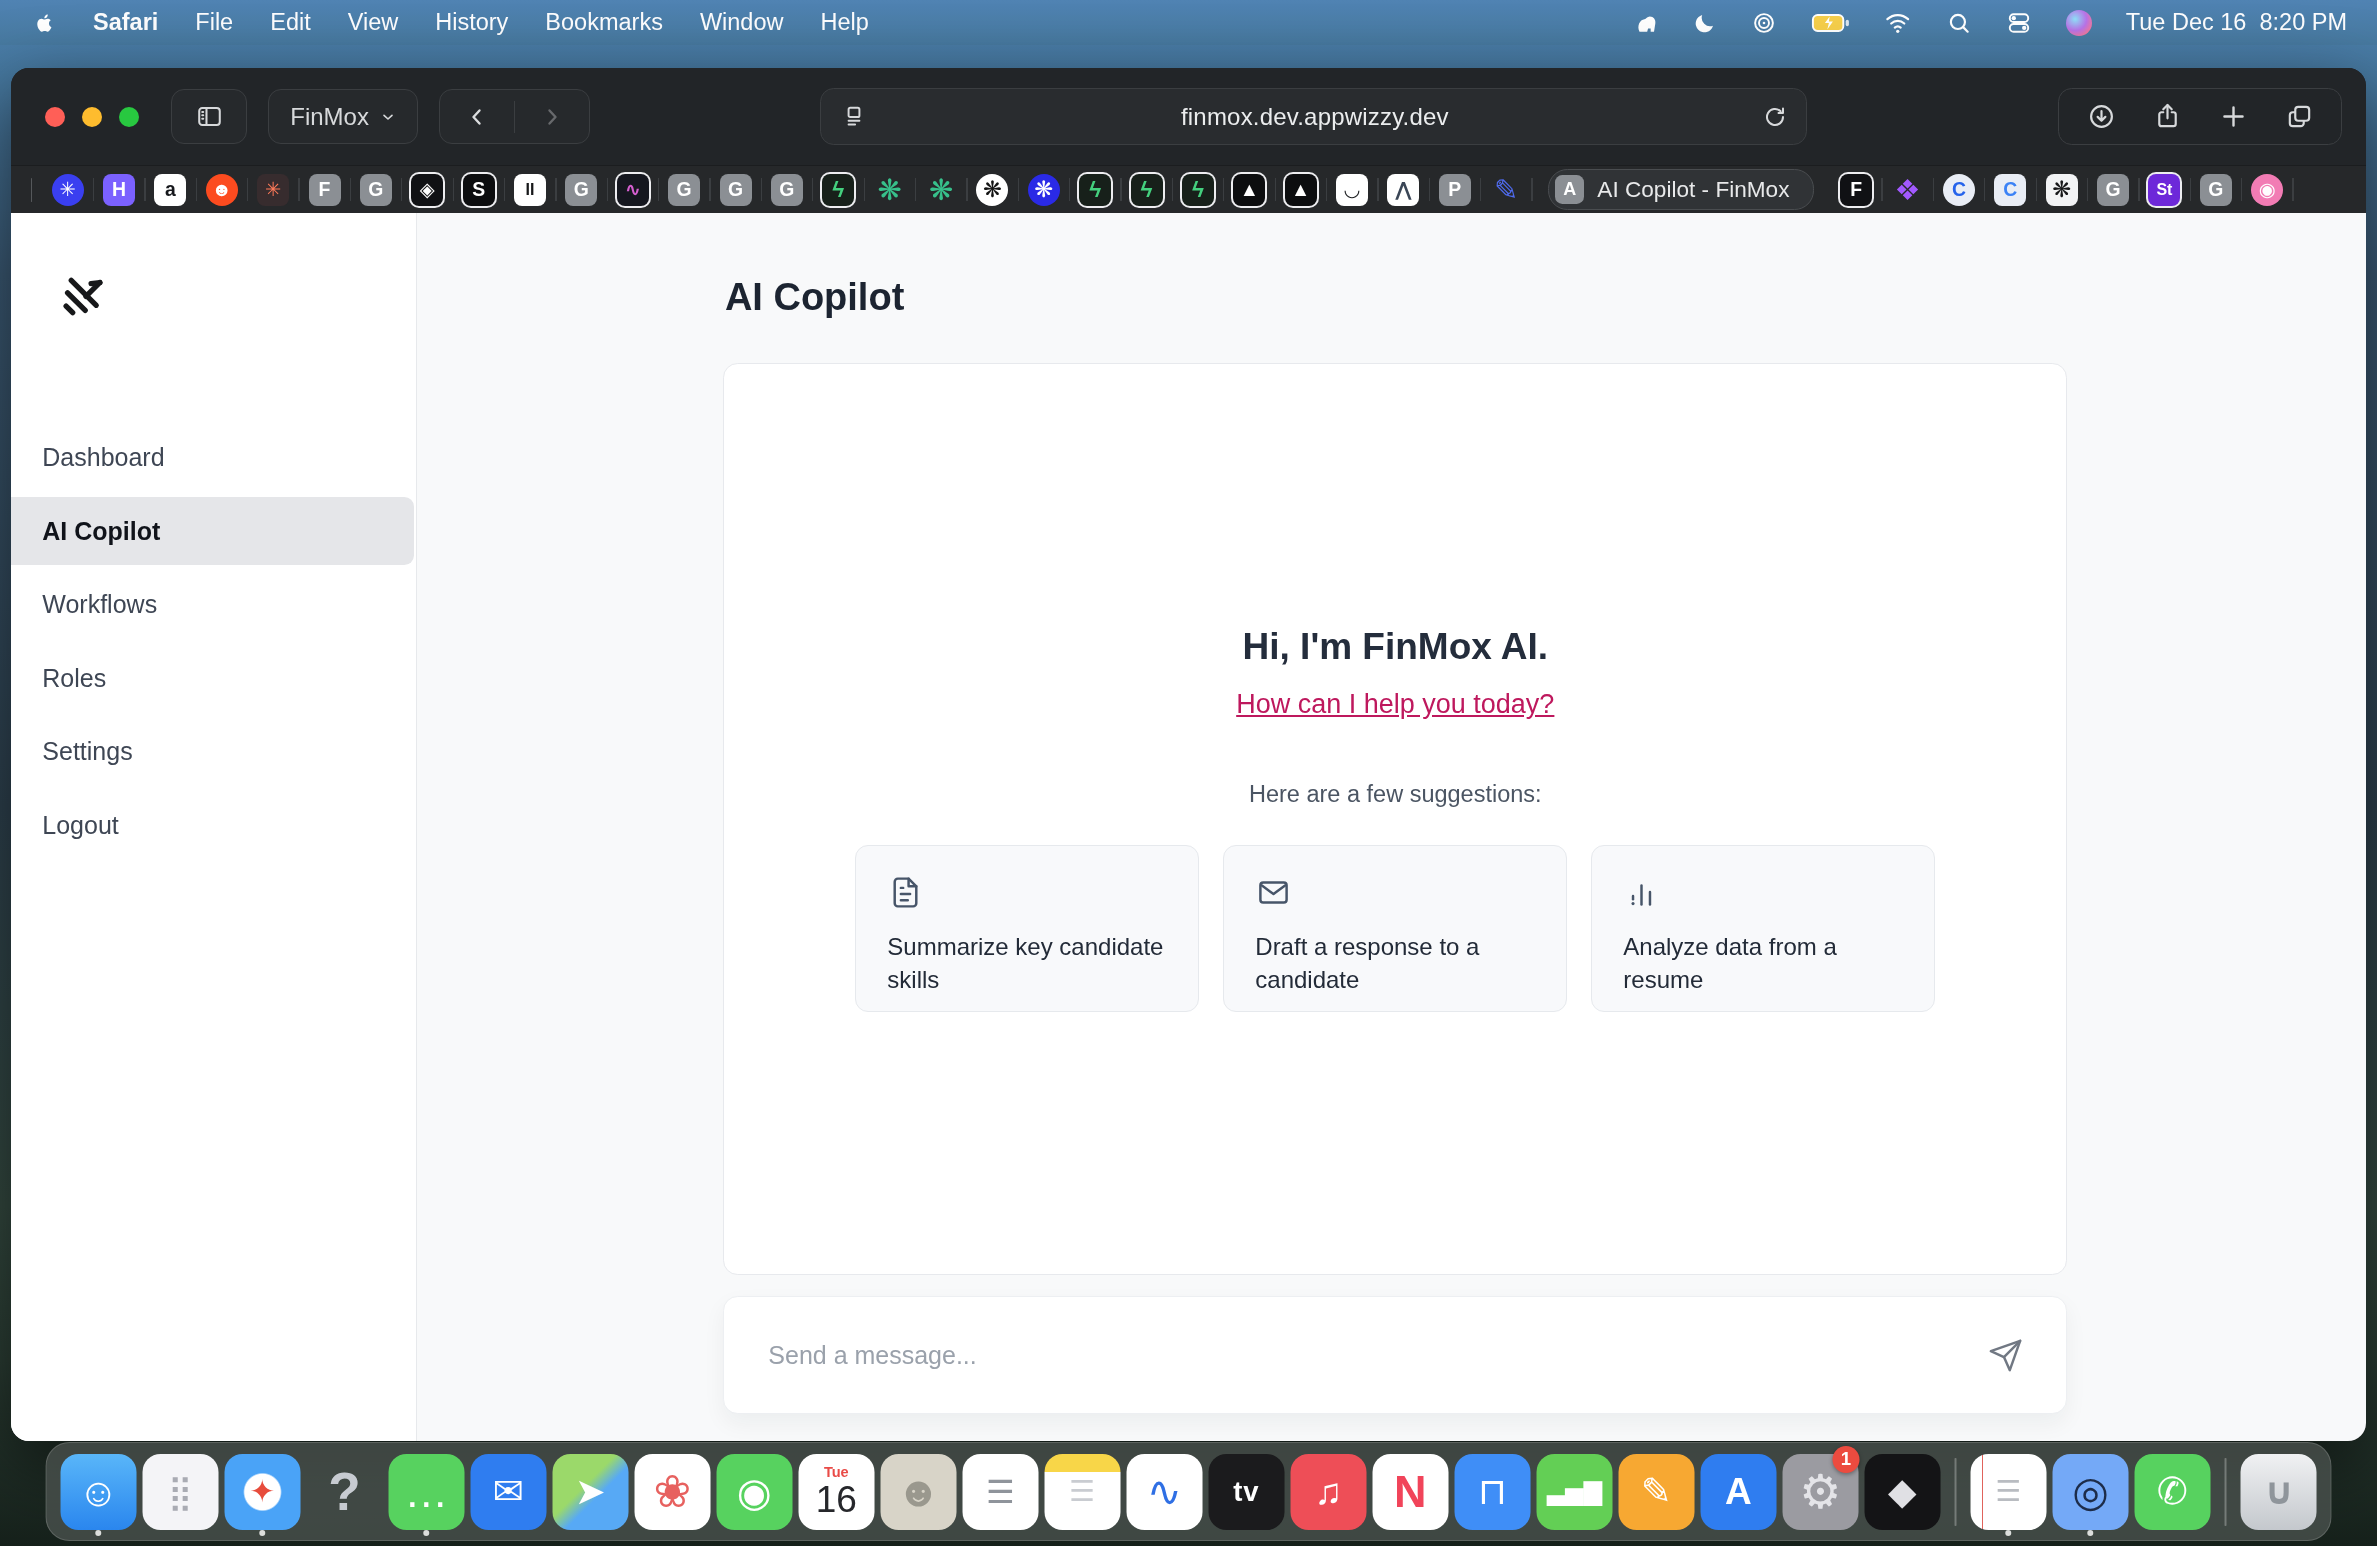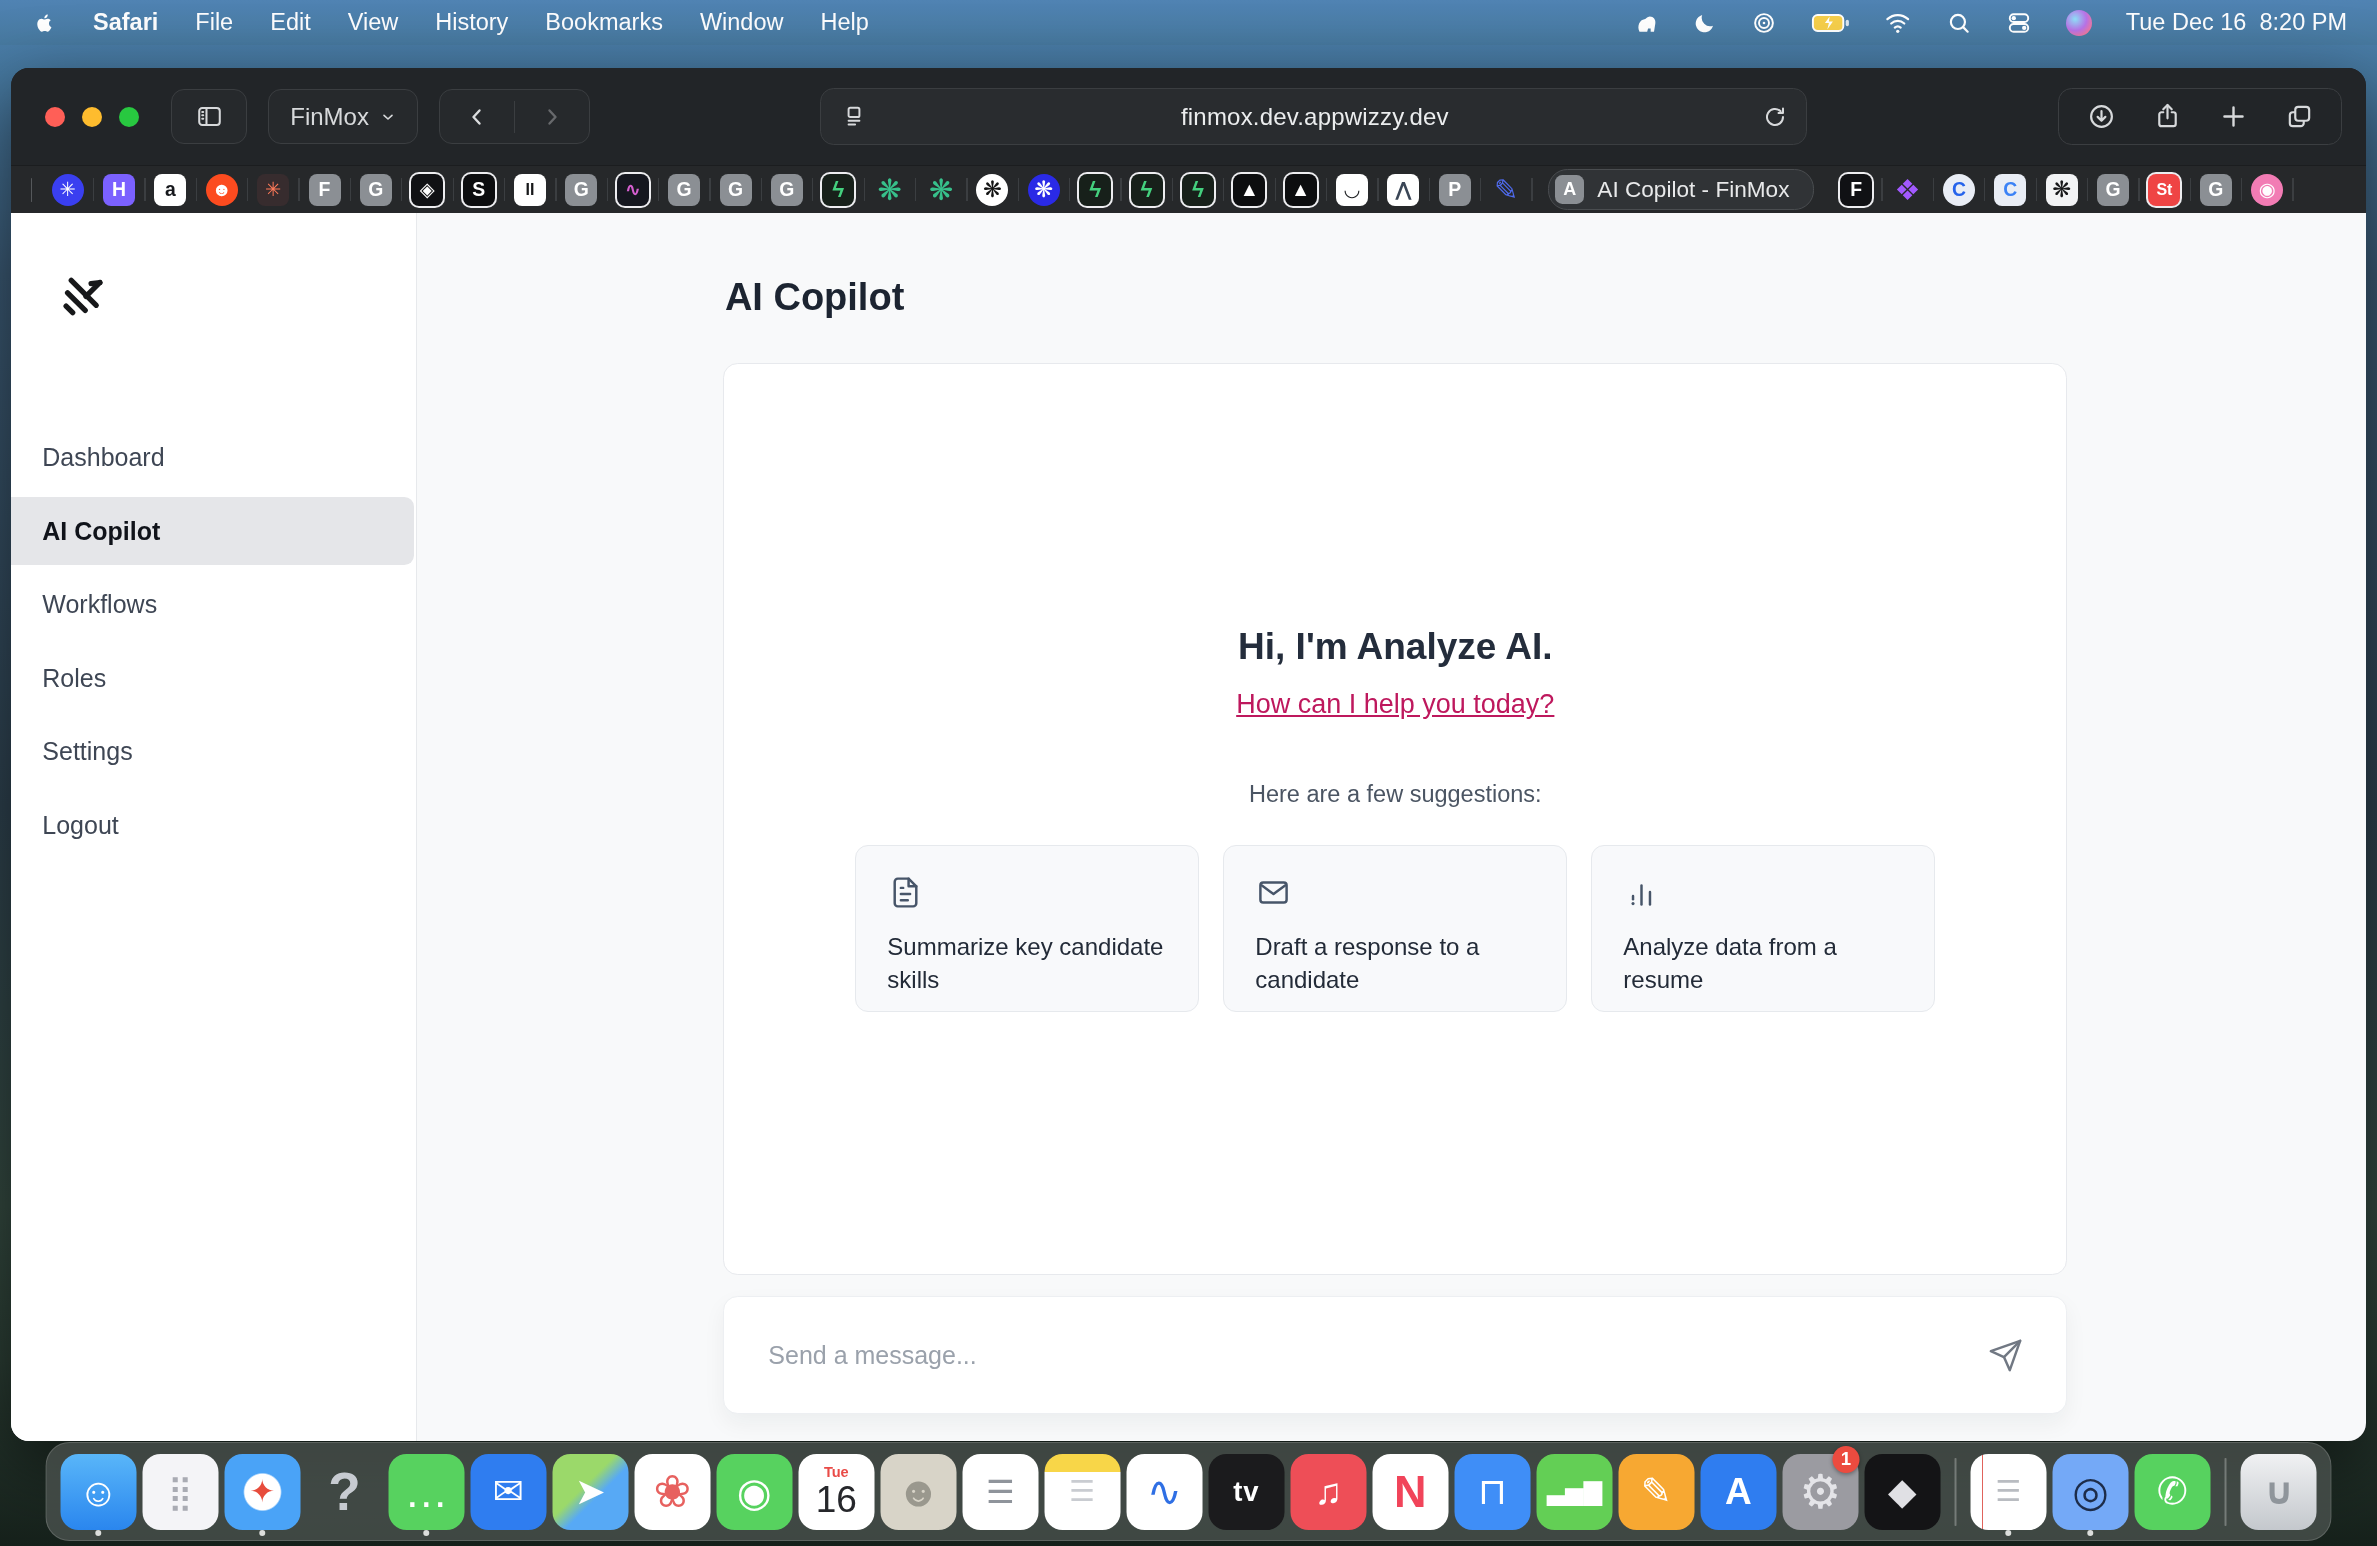--- a/index.html
+++ b/index.html
@@ -363,21 +363,21 @@
         </li>
         <li class="fav" style="background: rgb(233, 237, 245); color: rgb(59, 130, 246);">
           <span class="fav-glyph">C</span>
         </li>
         <li class="fav" style="background: rgb(242, 243, 245); color: rgb(23, 24, 26);">
           <span class="fav-glyph" style="font-size: 22.6px;">❋</span>
         </li>
         <li class="fav" style="background: rgb(139, 143, 148); color: rgb(255, 255, 255);">
           <span class="fav-glyph">G</span>
         </li>
-        <li class="fav ring" style="background: #ef4444; color: rgb(255, 255, 255);">
+        <li class="fav ring" style="background: #6d28d9; color: rgb(255, 255, 255);">
           <span class="fav-glyph" style="font-size: 16px;">St</span>
         </li>
         <li class="fav" style="background: rgb(139, 143, 148); color: rgb(255, 255, 255);">
           <span class="fav-glyph">G</span>
         </li>
         <li class="fav circle" style="background: rgb(242, 124, 180); color: rgb(255, 255, 255);">
           <span class="fav-glyph">◉</span>
         </li>
     </ul>
   </div>
@@ -400,21 +400,21 @@
           <li class="side-item">Roles</li>
           <li class="side-item">Settings</li>
           <li class="side-item">Logout</li>
       </ul>
     </aside>
 
     <main class="main">
       <h1 class="page-title">AI Copilot</h1>
 
       <section class="chat-panel">
-        <h2 class="hero-title">Hi, I'm Analyze AI.</h2>
+        <h2 class="hero-title">Hi, I'm FinMox AI.</h2>
         <div class="hero-sub">How can I help you today?</div>
         <div class="sugg-label">Here are a few suggestions:</div>
         <div class="cards">
           <div class="sugg-card">
             <span class="cicon">
               <svg width="37" height="37" viewBox="0 0 24 24" fill="none" stroke="currentColor" stroke-width="1.6" stroke-linecap="round" stroke-linejoin="round">
                   <path d="M14 3H7a2 2 0 0 0-2 2v14a2 2 0 0 0 2 2h10a2 2 0 0 0 2-2V8z"></path>
                   <path d="M14 3v5h5"></path>
                   <path d="M9 9h1.5M9 13h6M9 17h4.5"></path>
                 </svg>

